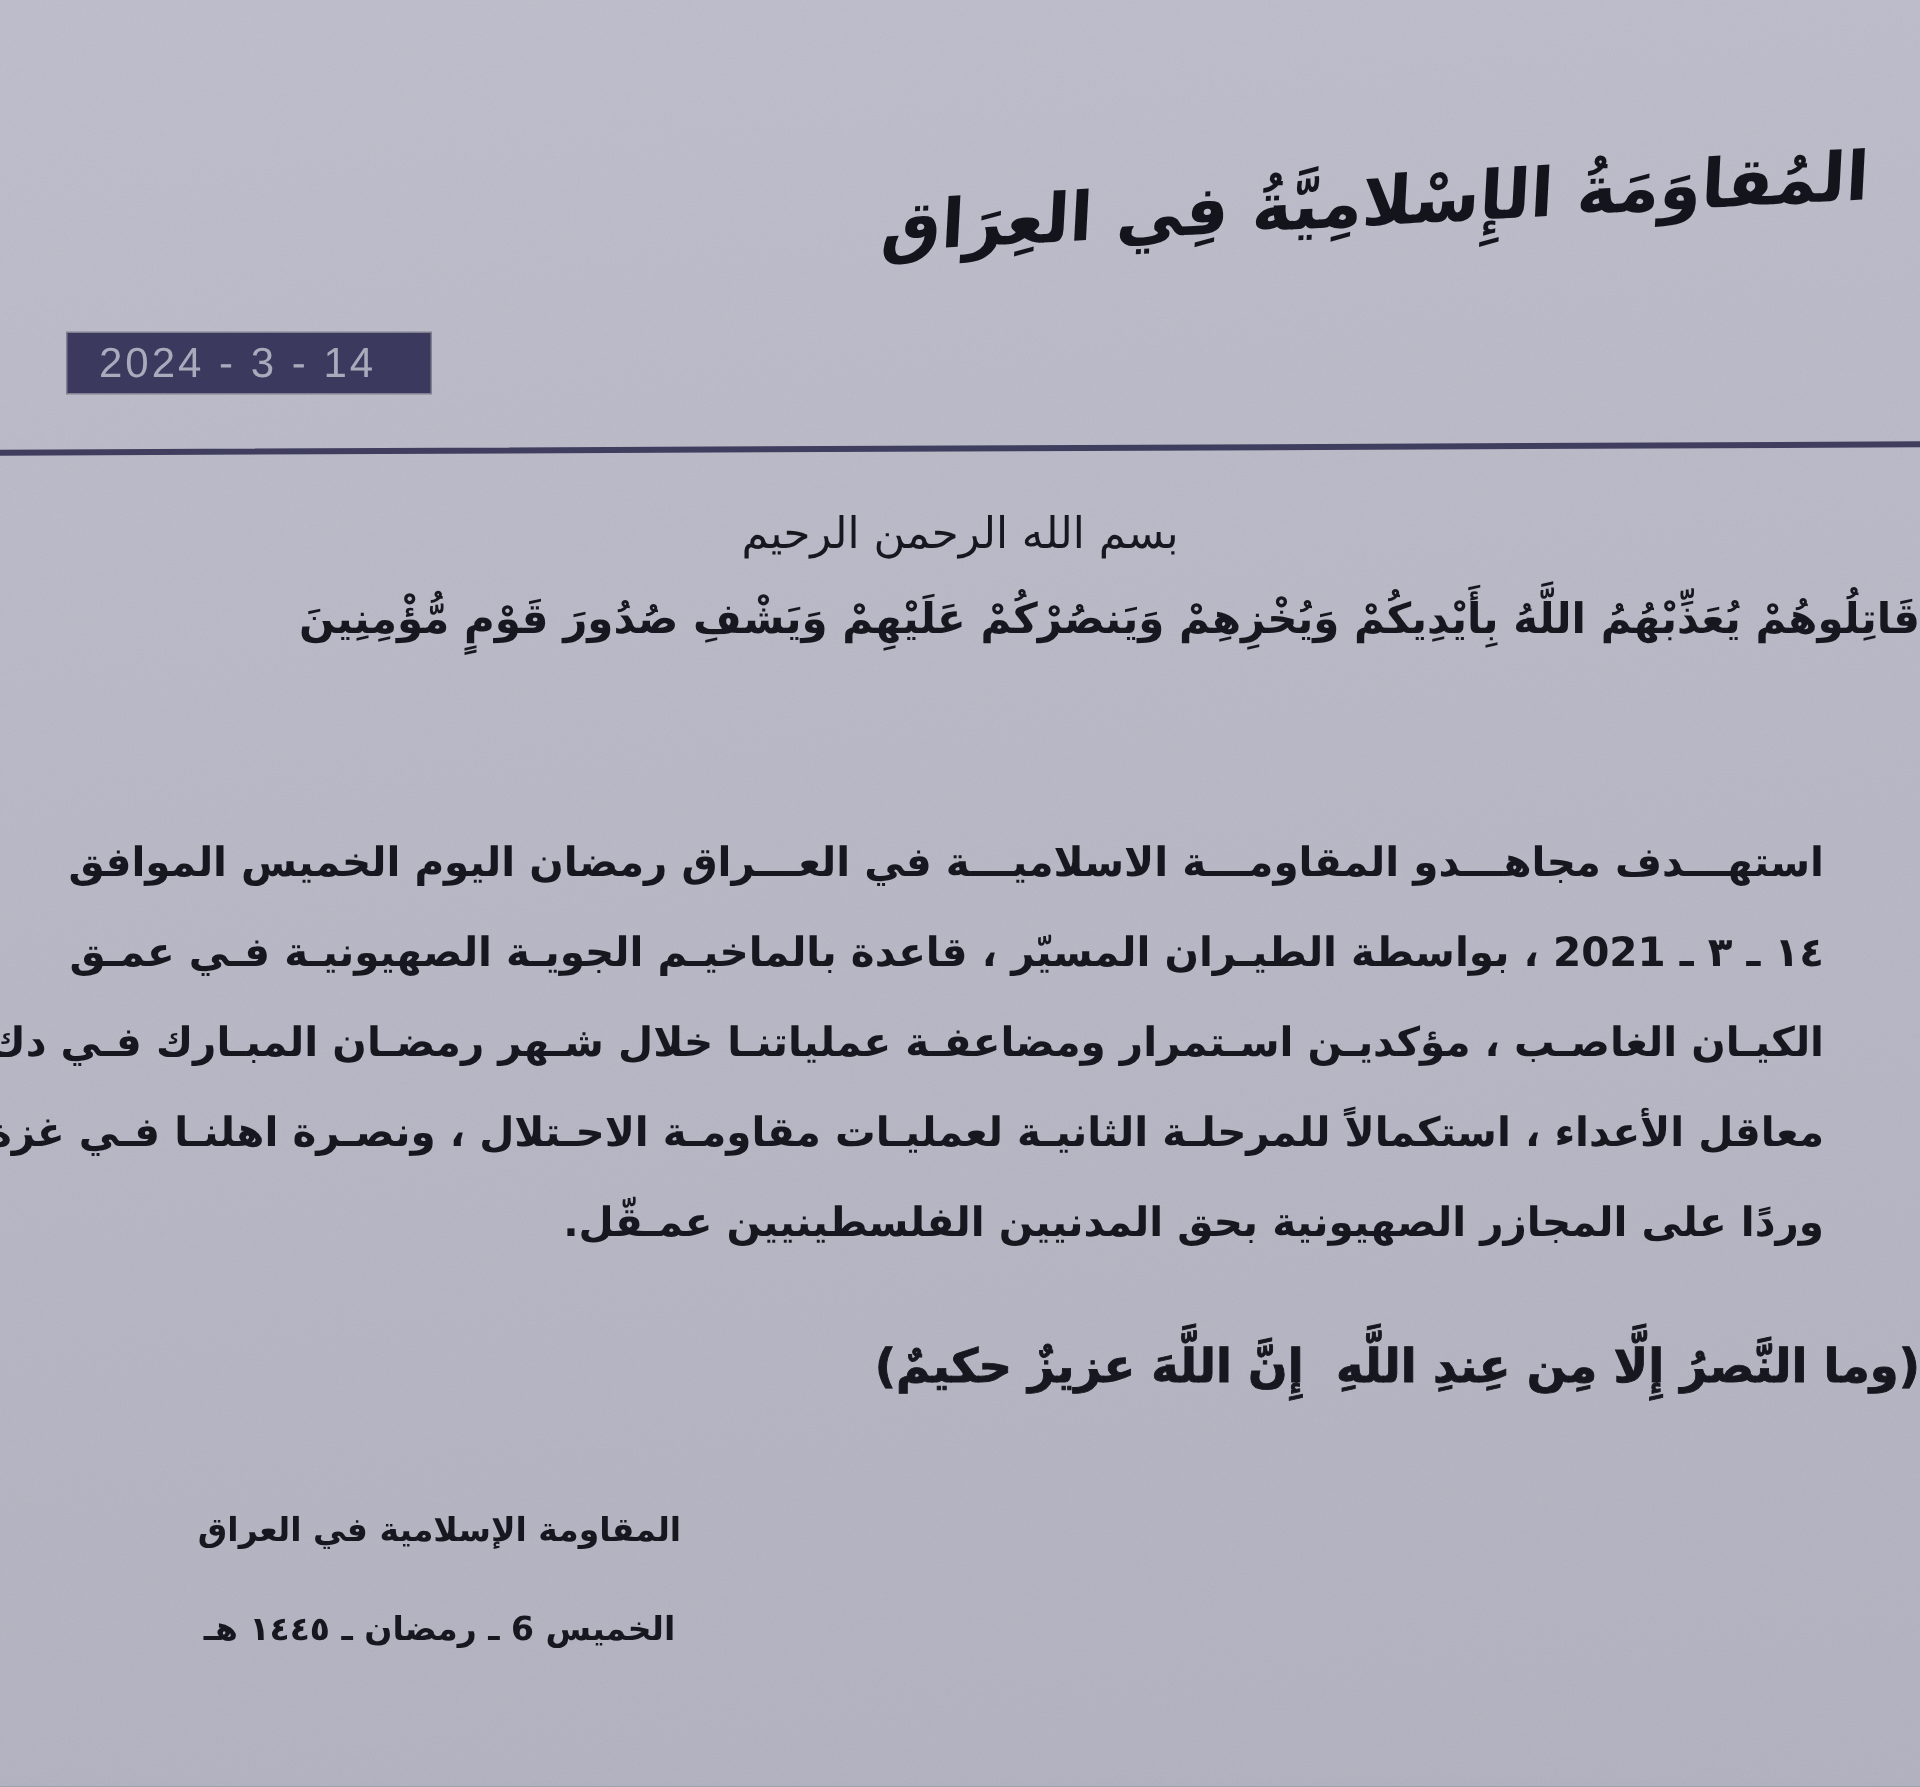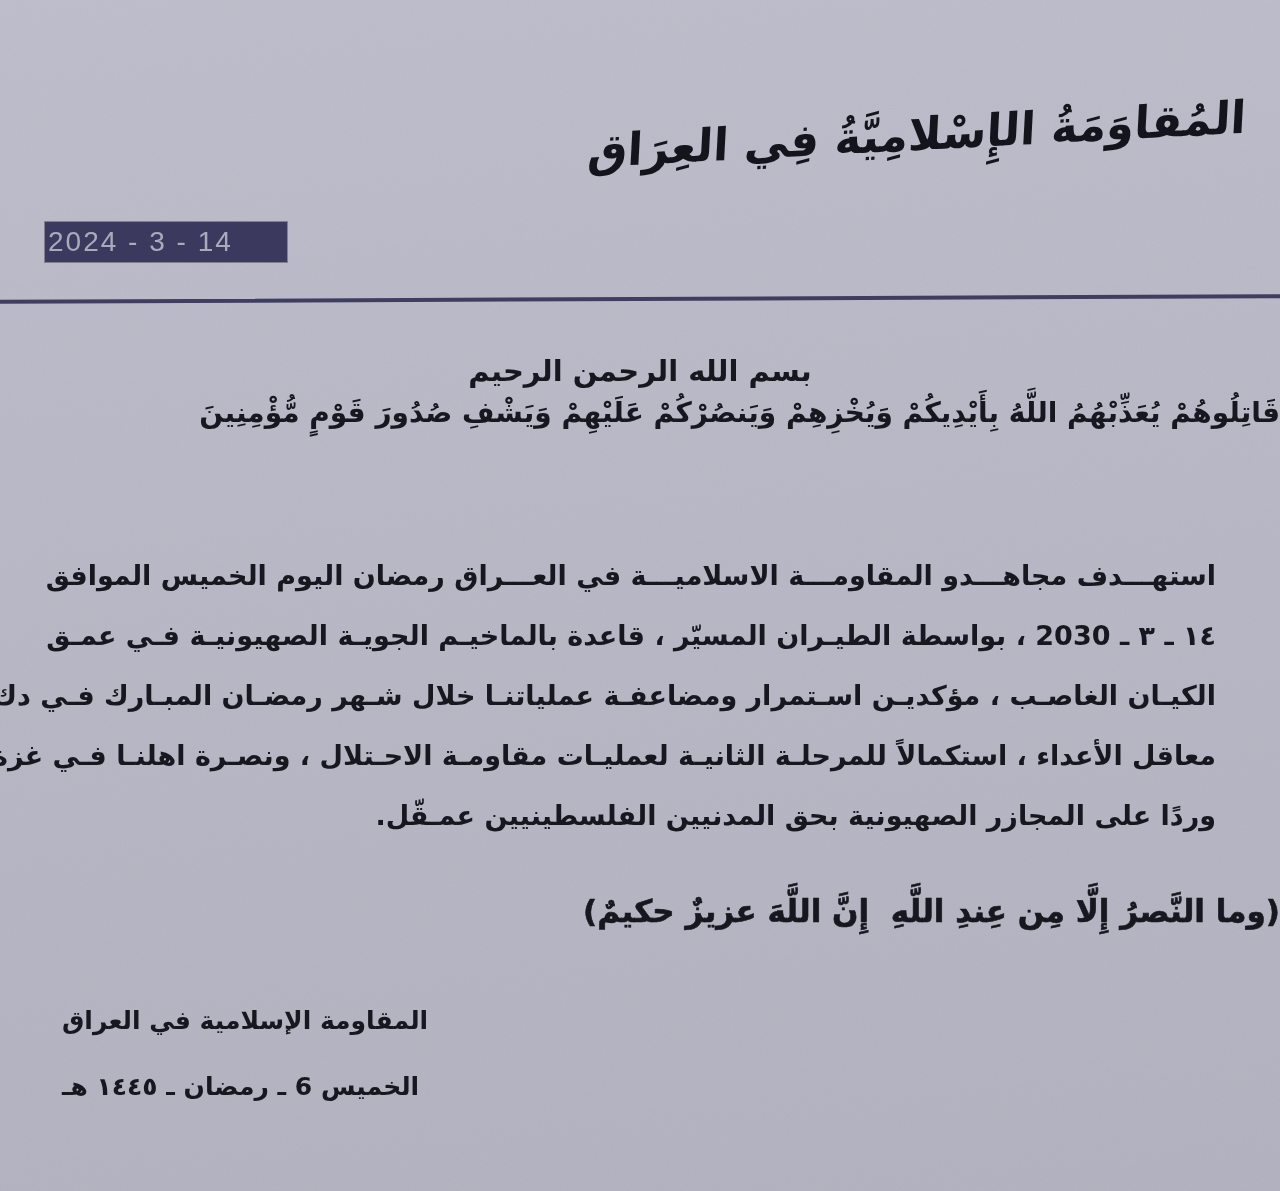--- a/index.html
+++ b/index.html
@@ -30,38 +30,38 @@
     letter-spacing:-1px;
     color:#14141c;
     white-space:nowrap;
   }
   .date-box{
     position:absolute;top:222px;left:45px;
     width:242px;height:40px;
     background:var(--date_box_bg);
     box-shadow:0 0 0 1px rgba(20,20,40,.35);
     display:flex;align-items:center;
-    padding-left:3px;
+    padding-left:21px;
   }
   .date-box .date-text{
     font-family:"Liberation Sans",sans-serif;
     font-size:28px;color:var(--date_box_text);
     letter-spacing:2px;white-space:nowrap;
   }
   .divider{
     position:absolute;top:297px;left:-5px;
     width:1290px;height:4px;
     background:var(--divider);
     transform:rotate(-0.25deg);
     border-radius:2px;
   }
   .basmala{
-    position:absolute;top:354px;left:0;width:100%;
+    position:absolute;top:338px;left:0;width:100%;
     direction:rtl;text-align:center;
-    font-size:29px;font-weight:bold;
+    font-size:29px;font-weight:normal;
     white-space:nowrap;
   }
   .verse{
     position:absolute;top:396px;left:0;width:100%;
     direction:rtl;text-align:right;
     font-size:28px;font-weight:bold;
     white-space:nowrap;
   }
   .body-text{
     position:absolute;top:546px;right:64px;left:64px;
@@ -81,22 +81,22 @@
   }
   .quote{
     position:absolute;top:893px;left:0;width:100%;
     direction:rtl;text-align:right;
     font-size:31px;font-weight:bold;
     -webkit-text-stroke:0.6px var(--ink);
     white-space:pre;
   }
   .signature{
     position:absolute;top:998px;left:62px;width:462px;
-    direction:rtl;text-align:left;
-    font-size:25px;font-weight:bold;
+    direction:rtl;text-align:center;
+    font-size:22px;font-weight:bold;
   }
   .signature .org{line-height:46px;white-space:nowrap;}
   .signature .hijri{line-height:46px;margin-top:20px;white-space:nowrap;letter-spacing:1px;}
 </style>
 </head>
 <body>
 
 <div class="page">
 
   <svg class="noise" xmlns="http://www.w3.org/2000/svg">
@@ -114,21 +114,21 @@
   </div>
 
   <div class="divider"></div>
 
   <div class="basmala">بسم الله الرحمن الرحيم</div>
 
   <div class="verse">قَاتِلُوهُمْ يُعَذِّبْهُمُ اللَّهُ بِأَيْدِيكُمْ وَيُخْزِهِمْ وَيَنصُرْكُمْ عَلَيْهِمْ وَيَشْفِ صُدُورَ قَوْمٍ مُّؤْمِنِينَ</div>
 
   <div class="body-text">
     <div class="body-line">استهـــدف مجاهـــدو المقاومـــة الاسلاميـــة في العـــراق رمضان اليوم الخميس الموافق</div>
-    <div class="body-line">١٤ ـ ٣ ـ 2030 ، بواسطة الطيـران المسيّر ، قاعدة بالماخيـم الجويـة الصهيونيـة فـي عمـق</div>
+    <div class="body-line">١٤ ـ ٣ ـ 2021 ، بواسطة الطيـران المسيّر ، قاعدة بالماخيـم الجويـة الصهيونيـة فـي عمـق</div>
     <div class="body-line">الكيـان الغاصـب ، مؤكديـن اسـتمرار ومضاعفـة عملياتنـا خلال شـهر رمضـان المبـارك فـي دك</div>
     <div class="body-line">معاقل الأعداء ، استكمالاً للمرحلـة الثانيـة لعمليـات مقاومـة الاحـتلال ، ونصـرة اهلنـا فـي غزة ،</div>
     <div class="body-line last">وردًا على المجازر الصهيونية بحق المدنيين الفلسطينيين عمـقّل.</div>
   </div>
 
   <div class="quote">(وما النَّصرُ إِلَّا مِن عِندِ اللَّهِ  إِنَّ اللَّهَ عزيزٌ حكيمٌ)</div>
 
   <div class="signature">
     <div class="org">المقاومة الإسلامية في العراق</div>
     <div class="hijri">الخميس 6 ـ رمضان ـ ١٤٤٥ هـ</div>

